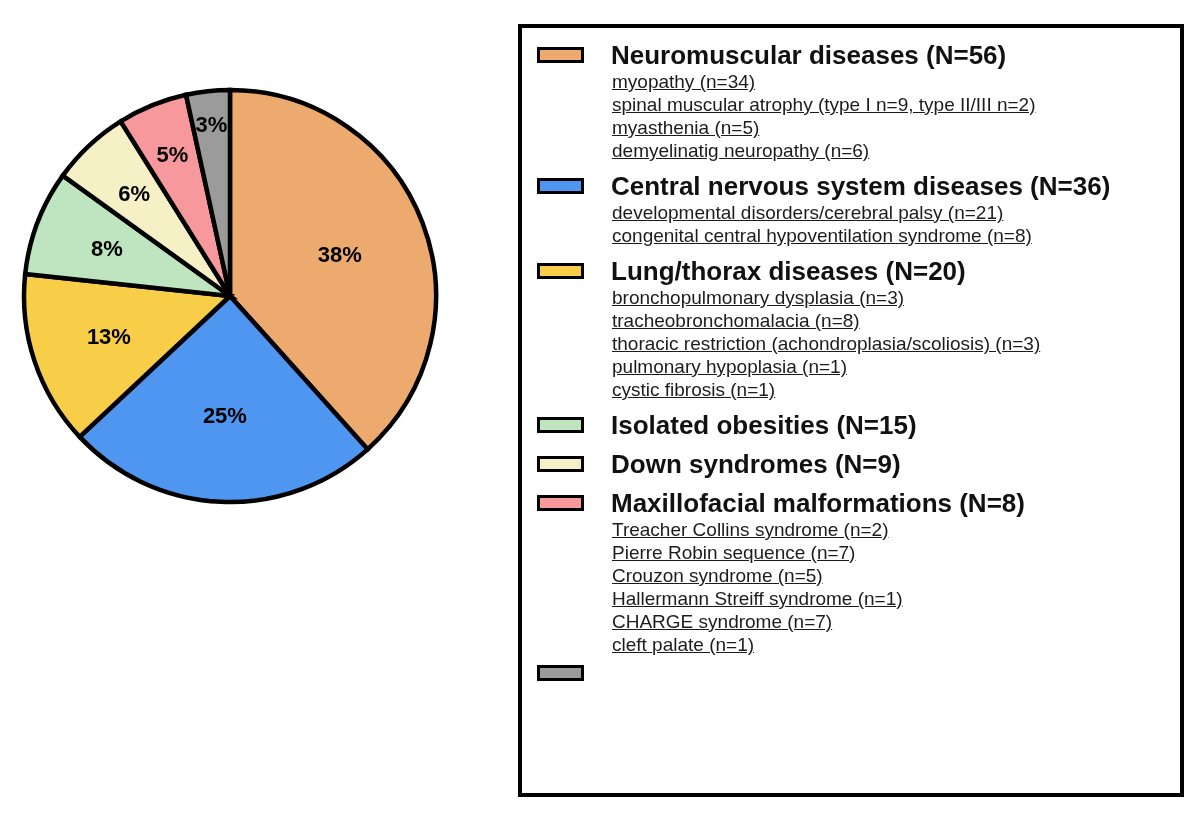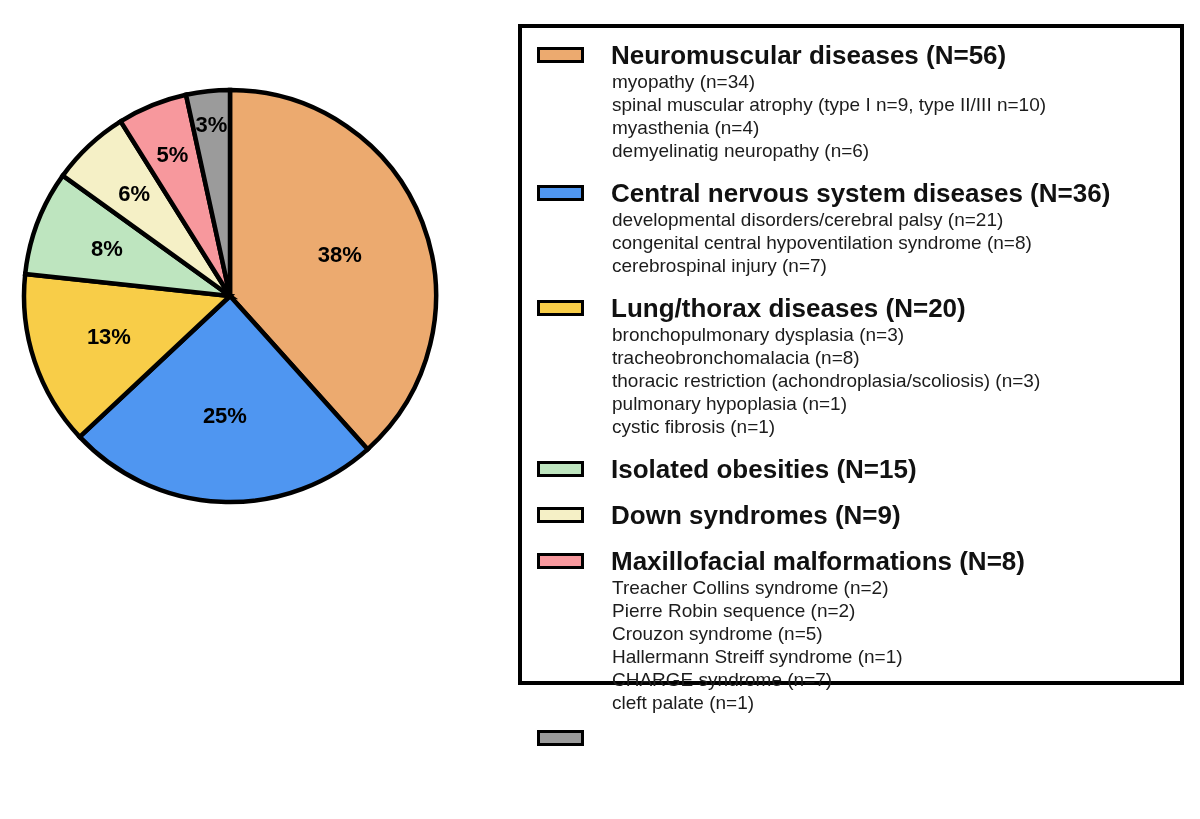--- a/index.html
+++ b/index.html
@@ -7,36 +7,36 @@
     position:relative; width:1200px; height:819px; background:#ffffff;
     font-family:"Liberation Sans", sans-serif; color:#1a1a1a; overflow:hidden;
   }
   #pie { position:absolute; left:0; top:0; }
   .pct {
     font-family:"Liberation Sans", sans-serif;
     font-weight:bold; font-size:22px;
     fill:#000; text-anchor:middle; dominant-baseline:central;
   }
   .legend {
-    position:absolute; left:518px; top:24px; width:666px; height:661px;
+    position:absolute; left:518px; top:24px; width:666px; height:773px;
     box-sizing:border-box; border:4px solid #000; background:#fff;
     padding:12px 20px 0 0;
   }
   .legend-row { display:flex; align-items:center; }
   .swatch {
     flex:0 0 auto; width:41px; height:10px;
     border:3px solid #000; margin-left:15px;
   }
   .legend-title {
     margin-left:27px; font-weight:bold; font-size:26px; line-height:30px;
     white-space:nowrap; color:#111;
   }
-  .legend-item + .legend-item { margin-top:16px; }
+  .legend-item + .legend-item { margin-top:9px; }
   .legend-details {
-    margin-left:90px; font-size:19px; line-height:23px; color:#1c1c1c;
+    margin-left:90px; font-size:19px; line-height:23px; color:#1c1c1c;text-decoration:underline;
   }
 </style>
 </head>
 <body>
 
 <div class="canvas">
 
   <svg id="pie" width="500" height="560" viewBox="0 0 500 560">
       <path d="M 230 296 L 230.0 90.0 A 206 206 0 0 1 367.6 449.3 Z" fill="#ECAA6F" stroke="#000" stroke-width="4.5"></path>
       <text x="339.7" y="254.0" class="pct">38%</text>
@@ -56,35 +56,34 @@
 
   <div class="legend">
 
     <div class="legend-item">
       <div class="legend-row">
         <span class="swatch" style="background-color: rgb(236, 170, 111);"></span>
         <span class="legend-title">Neuromuscular diseases (N=56)</span>
       </div>
       <div class="legend-details">
         <div>myopathy (n=34)</div>
-        <div>spinal muscular atrophy (type I n=9, type II/III n=10)</div>
-        <div>myasthenia (n=4)</div>
+        <div>spinal muscular atrophy (type I n=9, type II/III n=2)</div>
+        <div>myasthenia (n=5)</div>
         <div>demyelinatig neuropathy (n=6)</div>
       </div>
     </div>
 
     <div class="legend-item">
       <div class="legend-row">
         <span class="swatch" style="background-color: rgb(79, 150, 241);"></span>
         <span class="legend-title">Central nervous system diseases (N=36)</span>
       </div>
       <div class="legend-details">
         <div>developmental disorders/cerebral palsy (n=21)</div>
         <div>congenital central hypoventilation syndrome (n=8)</div>
-        <div>cerebrospinal injury (n=7)</div>
       </div>
     </div>
 
     <div class="legend-item">
       <div class="legend-row">
         <span class="swatch" style="background-color: rgb(248, 205, 72);"></span>
         <span class="legend-title">Lung/thorax diseases (N=20)</span>
       </div>
       <div class="legend-details">
         <div>bronchopulmonary dysplasia (n=3)</div>
@@ -109,21 +108,21 @@
       </div>
     </div>
 
     <div class="legend-item">
       <div class="legend-row">
         <span class="swatch" style="background-color: rgb(247, 152, 157);"></span>
         <span class="legend-title">Maxillofacial malformations (N=8)</span>
       </div>
       <div class="legend-details">
         <div>Treacher Collins syndrome (n=2)</div>
-        <div>Pierre Robin sequence (n=2)</div>
+        <div>Pierre Robin sequence (n=7)</div>
         <div>Crouzon syndrome (n=5)</div>
         <div>Hallermann Streiff syndrome (n=1)</div>
         <div>CHARGE syndrome (n=7)</div>
         <div>cleft palate (n=1)</div>
       </div>
     </div>
 
     <div class="legend-item">
       <div class="legend-row">
         <span class="swatch" style="background-color: rgb(155, 155, 155);"></span>

